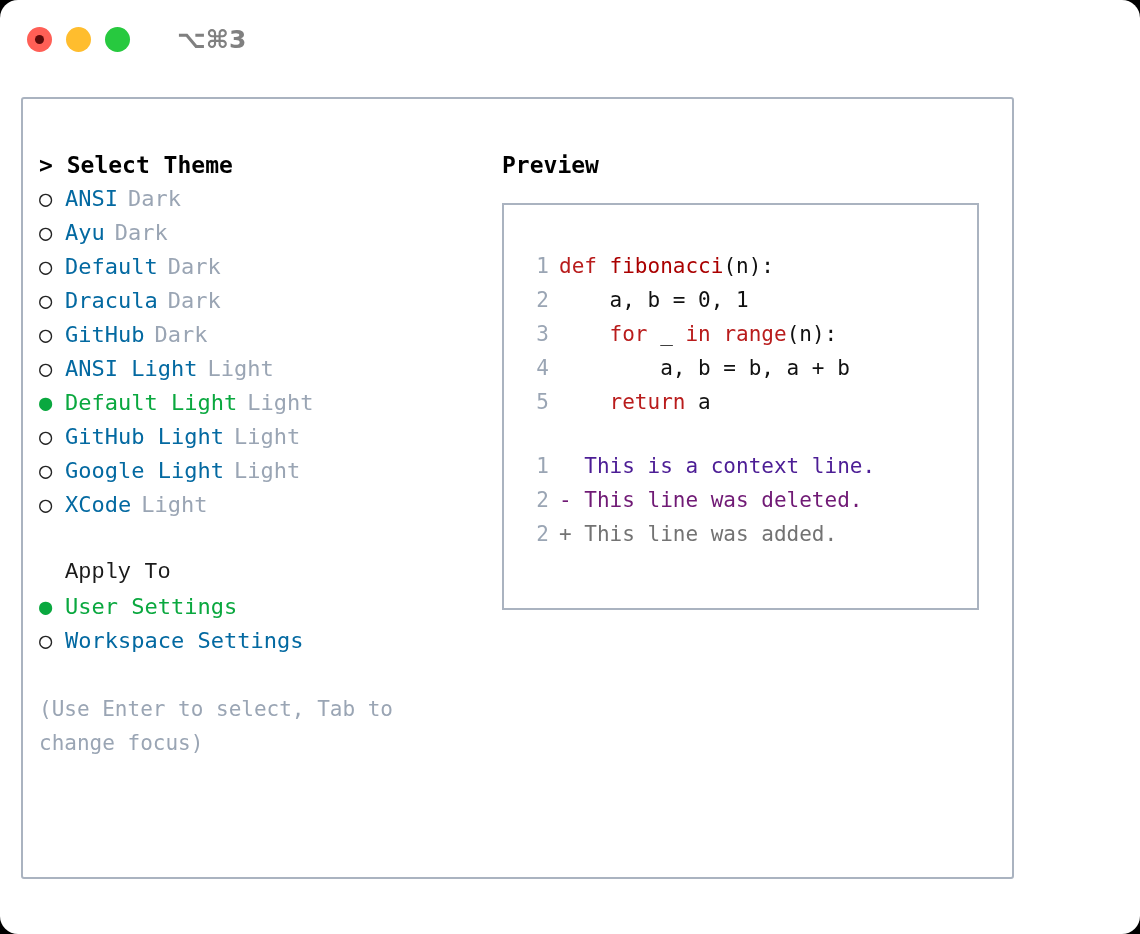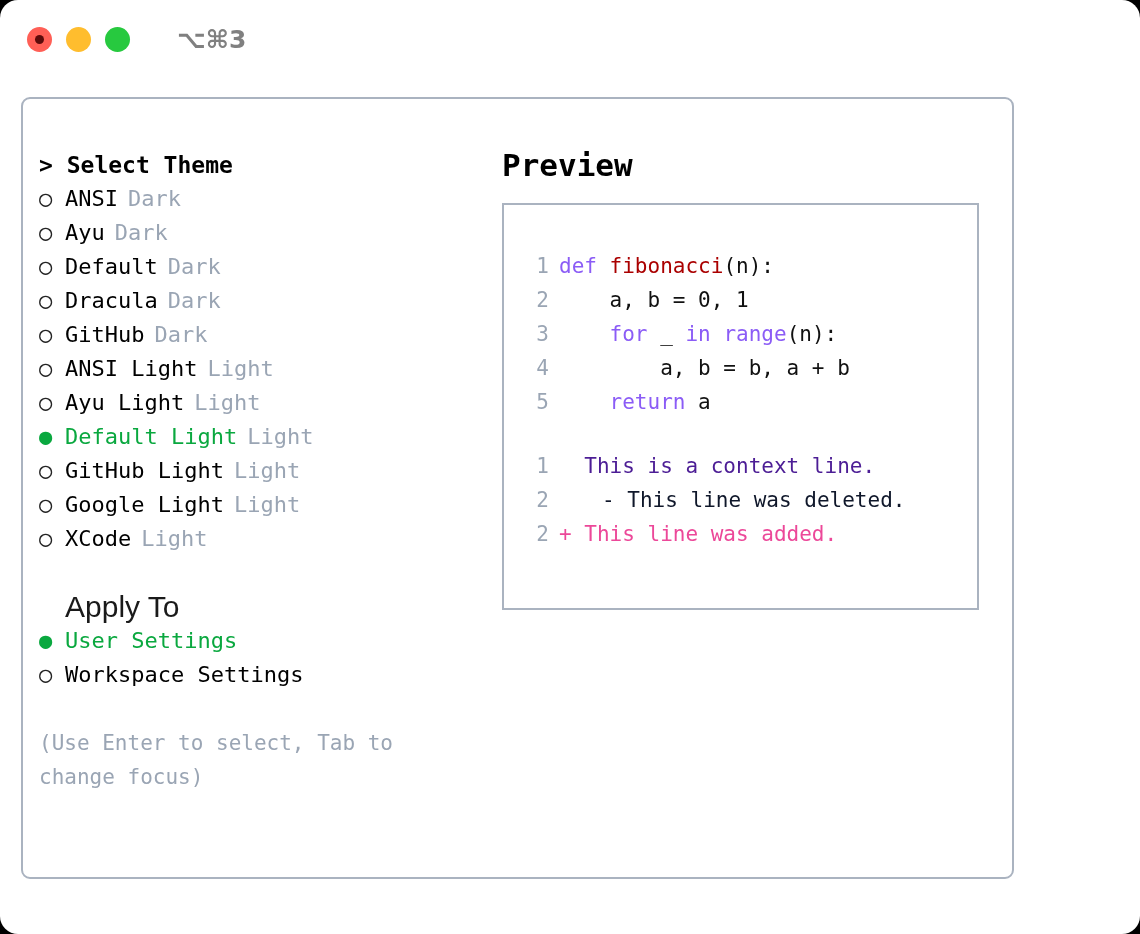--- a/index.html
+++ b/index.html
@@ -77,21 +77,21 @@
   }
 
   
   .panel {
     position: absolute;
     left: 21px;
     top: 97px;
     width: 993px;
     height: 782px;
     border: 2px solid #aab3c0;
-    border-radius: 9px;
+    border-radius: 3px;
     box-sizing: border-box;
     background: #ffffff;
   }
 
   .columns {
     position: absolute;
     left: 0;
     top: 0;
     width: 100%;
     height: 100%;
@@ -118,54 +118,54 @@
     font-size: 22px;
     line-height: 34px;
     white-space: pre;
     color: #242424;
     font-family: "DejaVu Sans Mono", "Liberation Mono", monospace;
   }
   .marker { display: inline-block; width: 26px; }
   .marker.filled { color: #0aa83f; }
   .marker.hollow { color: #242424; }
   .opt-row.selected .opt-label { color: #0aa83f; }
-  .opt-label { color: #000000; }
+  .opt-label { color: #0369a1; }
   .opt-tag {
     color: #9aa5b4;
     margin-left: 10px;
   }
 
   .subheader {
-    font-size: 30px;
+    font-size: 22px;
     line-height: 34px;
     white-space: pre;
     color: #1a1a1a;
     padding-left: 26px;
-    font-family: Liberation Sans, sans-serif;
+    font-family: Liberation Mono, monospace;
   }
 
   .spacer-row { height: 34px; }
 
   .hint {
     font-size: 21px;
     line-height: 34px;
     color: #9aa5b4;
     width: 410px;
     font-family: "DejaVu Sans Mono", "Liberation Mono", monospace;
   }
 
   
   .right-col {
     position: absolute;
     left: 479px;
     top: 49px;
     width: 500px;
   }
   .preview-title {
-    font-size: 31px;
+    font-size: 23px;
     line-height: 34px;
     font-weight: bold;
     color: #000000;
     font-family: "DejaVu Sans Mono", "Liberation Mono", monospace;
   }
   .preview-box {
     margin-top: 21px;
     width: 477px;
     height: 407px;
     border: 2px solid #aab3c0;
@@ -185,26 +185,26 @@
     white-space: pre;
     font-family: "DejaVu Sans Mono", "Liberation Mono", monospace;
   }
   .ln {
     display: inline-block;
     width: 26px;
     text-align: right;
     color: #9aa5b4;
     margin-right: 10px;
   }
-  .tok-kw   { color: #8b5cf6; }
+  .tok-kw   { color: #b91c1c; }
   .tok-fn   { color: #aa0000; }
   .tok-txt  { color: #111111; }
   .tok-ctx  { color: #4c1d95; }
-  .tok-del  { color: #0f172a; margin-left: 43px; }
-  .tok-add  { color: #ec4899; }
+  .tok-del  { color: #701a75; }
+  .tok-add  { color: #737373; }
   .code-gap { height: 30px; }
 </style>
 </head>
 <body>
 
 <div class="window">
 
   <div class="titlebar">
     <div class="lights">
       <span class="light red"></span>
@@ -221,21 +221,20 @@
 
         <div class="section-header">&gt; Select Theme</div>
 
         <div id="theme-list">
             <div class="opt-row"><span class="marker hollow">○</span><span class="opt-label">ANSI</span><span class="opt-tag">Dark</span></div>
             <div class="opt-row"><span class="marker hollow">○</span><span class="opt-label">Ayu</span><span class="opt-tag">Dark</span></div>
             <div class="opt-row"><span class="marker hollow">○</span><span class="opt-label">Default</span><span class="opt-tag">Dark</span></div>
             <div class="opt-row"><span class="marker hollow">○</span><span class="opt-label">Dracula</span><span class="opt-tag">Dark</span></div>
             <div class="opt-row"><span class="marker hollow">○</span><span class="opt-label">GitHub</span><span class="opt-tag">Dark</span></div>
             <div class="opt-row"><span class="marker hollow">○</span><span class="opt-label">ANSI Light</span><span class="opt-tag">Light</span></div>
-            <div class="opt-row"><span class="marker hollow">○</span><span class="opt-label">Ayu Light</span><span class="opt-tag">Light</span></div>
             <div class="opt-row selected"><span class="marker filled">●</span><span class="opt-label">Default Light</span><span class="opt-tag">Light</span></div>
             <div class="opt-row"><span class="marker hollow">○</span><span class="opt-label">GitHub Light</span><span class="opt-tag">Light</span></div>
             <div class="opt-row"><span class="marker hollow">○</span><span class="opt-label">Google Light</span><span class="opt-tag">Light</span></div>
             <div class="opt-row"><span class="marker hollow">○</span><span class="opt-label">XCode</span><span class="opt-tag">Light</span></div>
           </div>
 
         <div class="spacer-row"></div>
 
         <div class="subheader">Apply To</div>
 

